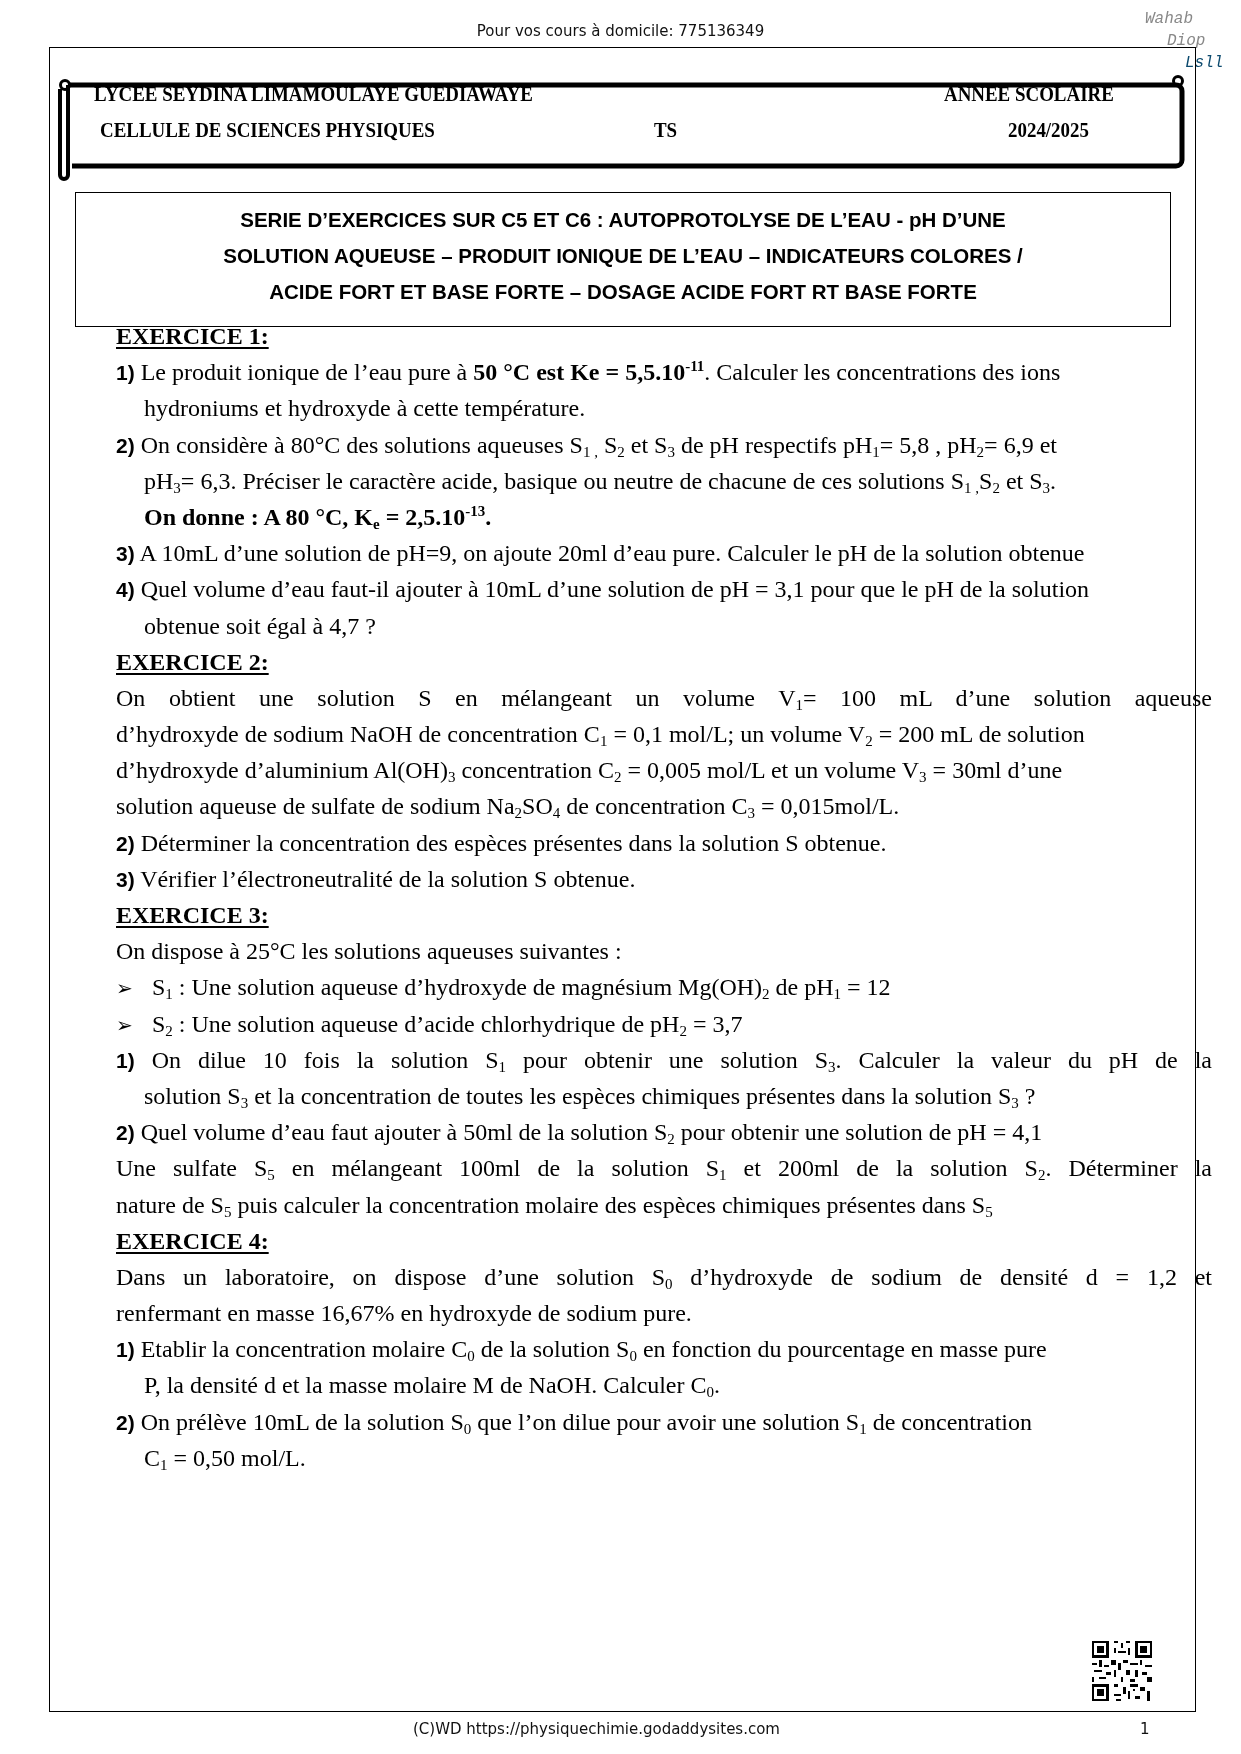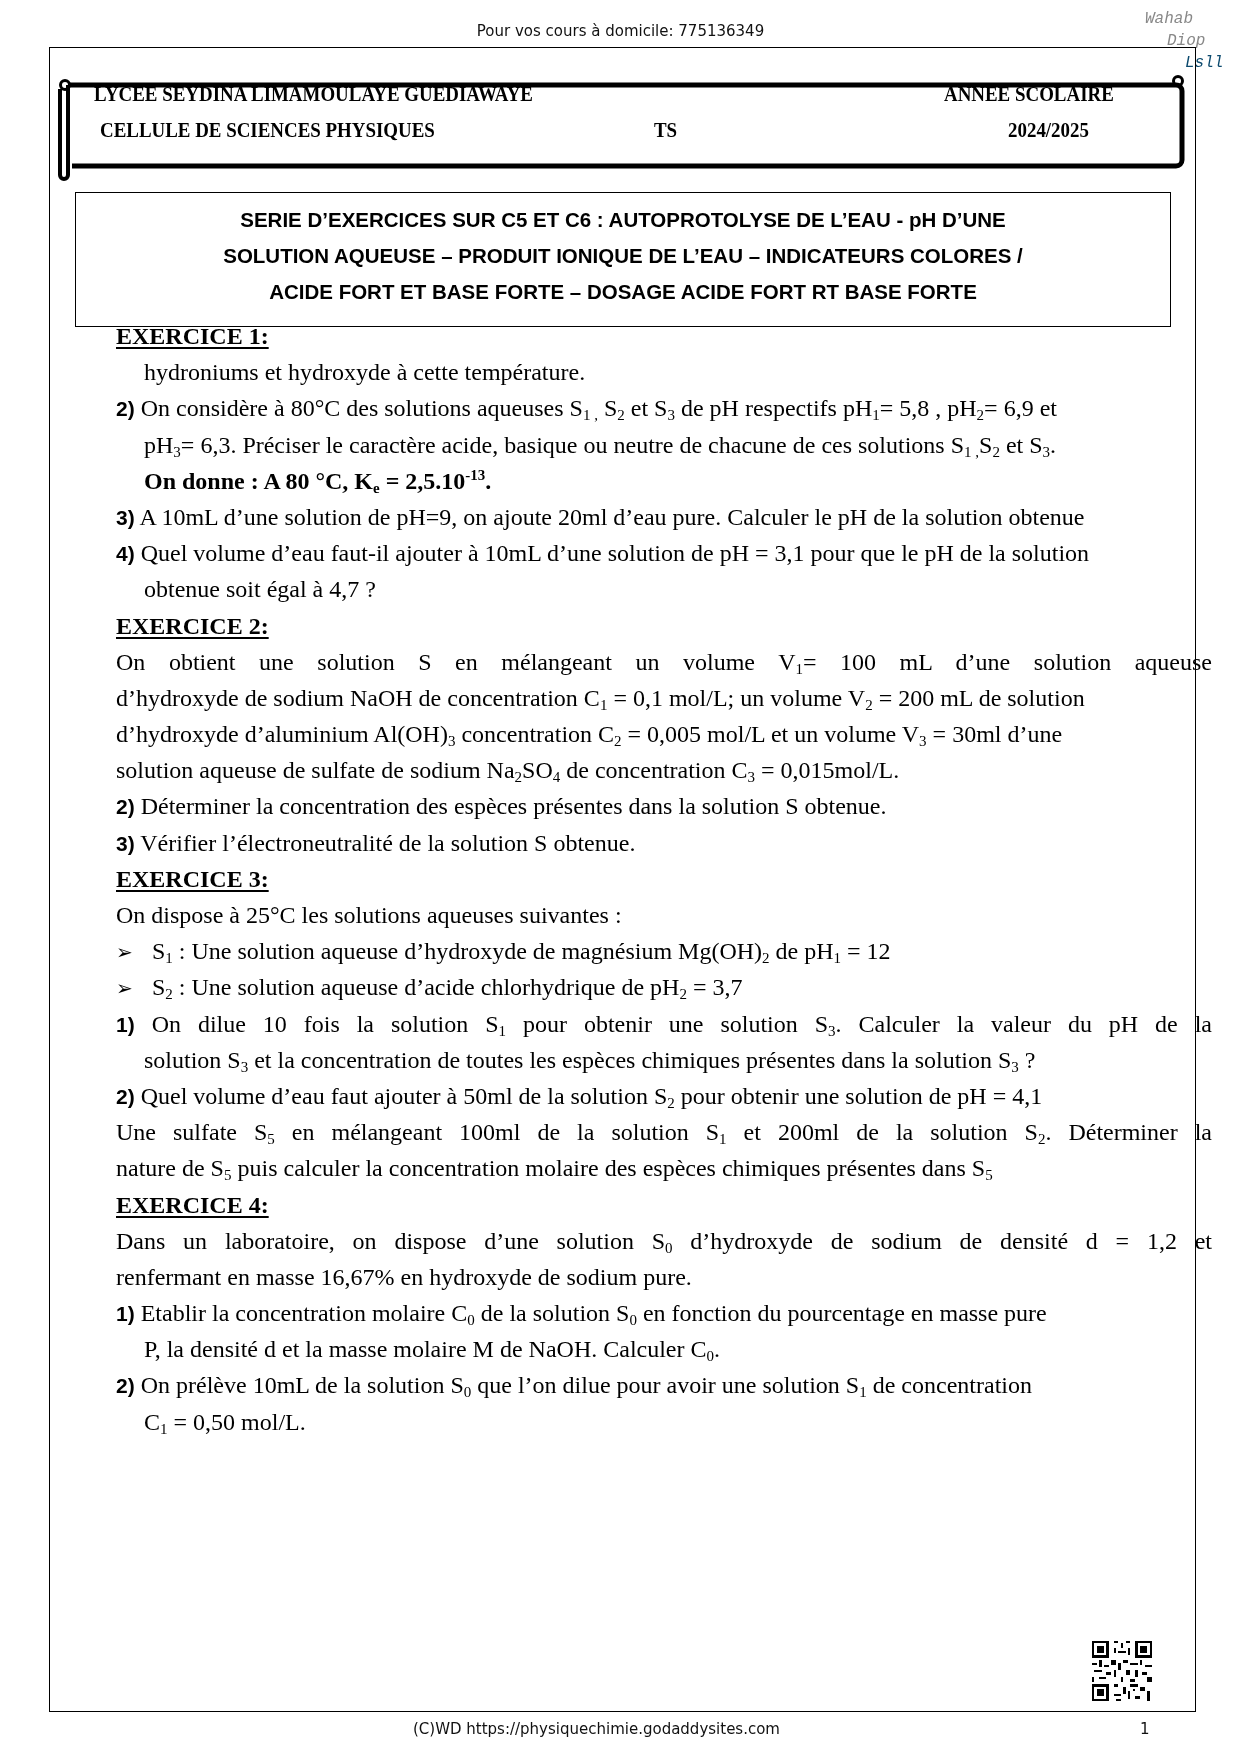--- a/index.html
+++ b/index.html
@@ -66,20 +66,21 @@
 
 <div class="title-box">
   <div>SERIE D’EXERCICES SUR C5 ET C6 : AUTOPROTOLYSE DE L’EAU - pH D’UNE</div>
   <div>SOLUTION AQUEUSE – PRODUIT IONIQUE DE L’EAU – INDICATEURS COLORES /</div>
   <div>ACIDE FORT ET BASE FORTE – DOSAGE ACIDE FORT RT BASE FORTE</div>
 </div>
 
 <div class="content">
 
   <div class="line"><span class="ex-title">EXERCICE 1:</span></div>
+  <div class="line"><span class="num">1)</span> <span>Le produit ionique de l’eau pure à </span><span class="b">50 °C est Ke = 5,5.10</span><sup class="b">-11</sup><span>. Calculer les concentrations des ions</span></div>
   <div class="line ind"><span>hydroniums et hydroxyde à cette température.</span></div>
   <div class="line"><span class="num">2)</span> <span>On considère à 80°C des solutions aqueuses S</span><sub>1 ,</sub><span> S</span><sub>2</sub><span> et S</span><sub>3</sub><span> de pH respectifs pH</span><sub>1</sub><span>= 5,8 , pH</span><sub>2</sub><span>= 6,9 et</span></div>
   <div class="line ind"><span>pH</span><sub>3</sub><span>= 6,3. Préciser le caractère acide, basique ou neutre de chacune de ces solutions S</span><sub>1 ,</sub><span>S</span><sub>2</sub><span> et S</span><sub>3</sub><span>.</span></div>
   <div class="line ind b"><span>On donne : A 80 °C, K</span><sub>e</sub><span> = 2,5.10</span><sup>-13</sup><span>.</span></div>
   <div class="line"><span class="num">3)</span> <span>A 10mL d’une solution de pH=9, on ajoute 20ml d’eau pure. Calculer le pH de la solution obtenue</span></div>
   <div class="line"><span class="num">4)</span> <span>Quel volume d’eau faut-il ajouter à 10mL d’une solution de pH = 3,1 pour que le pH de la solution</span></div>
   <div class="line ind"><span>obtenue soit égal à 4,7 ?</span></div>
 
   <div class="line"><span class="ex-title">EXERCICE 2:</span></div>
   <div class="line just"><span>On obtient une solution S en mélangeant un volume V</span><sub>1</sub><span>= 100 mL d’une solution aqueuse</span></div>

